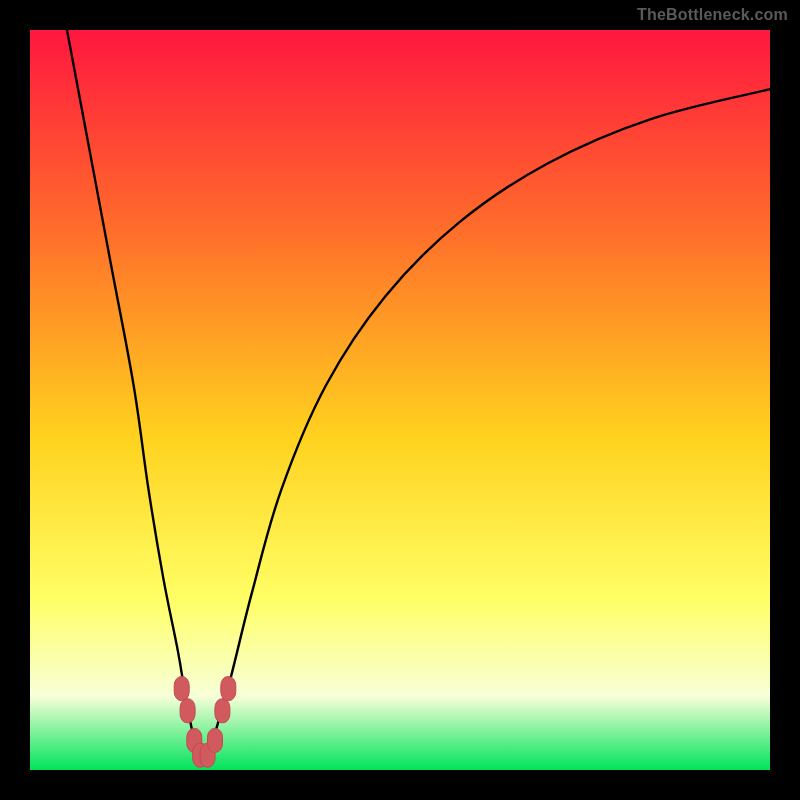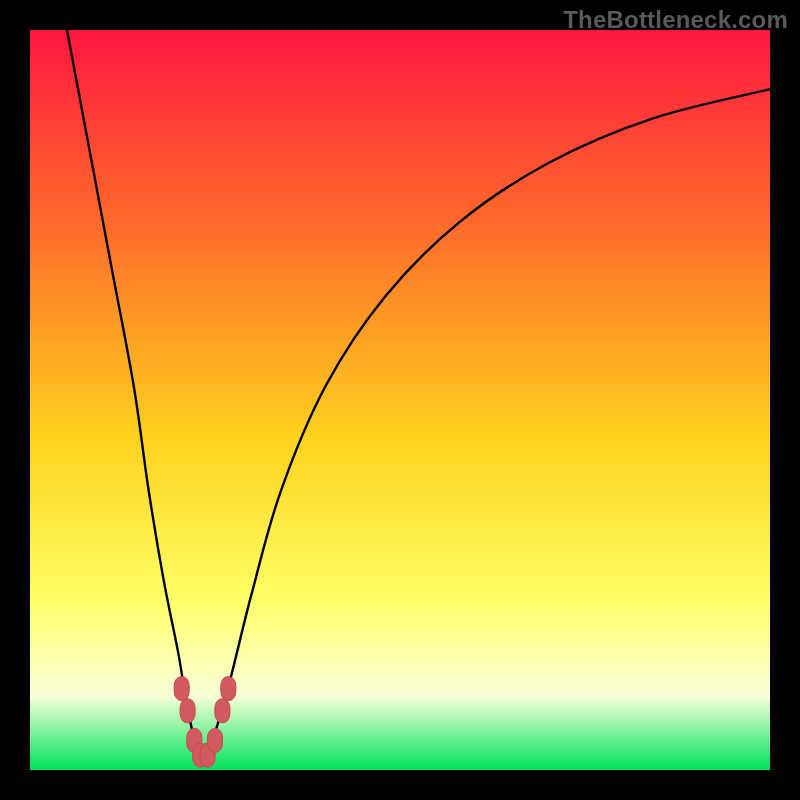--- a/index.html
+++ b/index.html
@@ -29,21 +29,21 @@
   .overlay {
     position: absolute;
     left: 0; top: 0;
     width: 740px; height: 740px;
     pointer-events: none;
   }
   .watermark {
     position: absolute;
     top: 6px;
     right: 12px;
-    font-size: 24px;
+    font-size: 16px;
     font-weight: 600;
     color: #5a5a5a;
     letter-spacing: 0.2px;
     user-select: none;
   }
 </style>
 </head>
 <body>
 
 <div class="frame">

